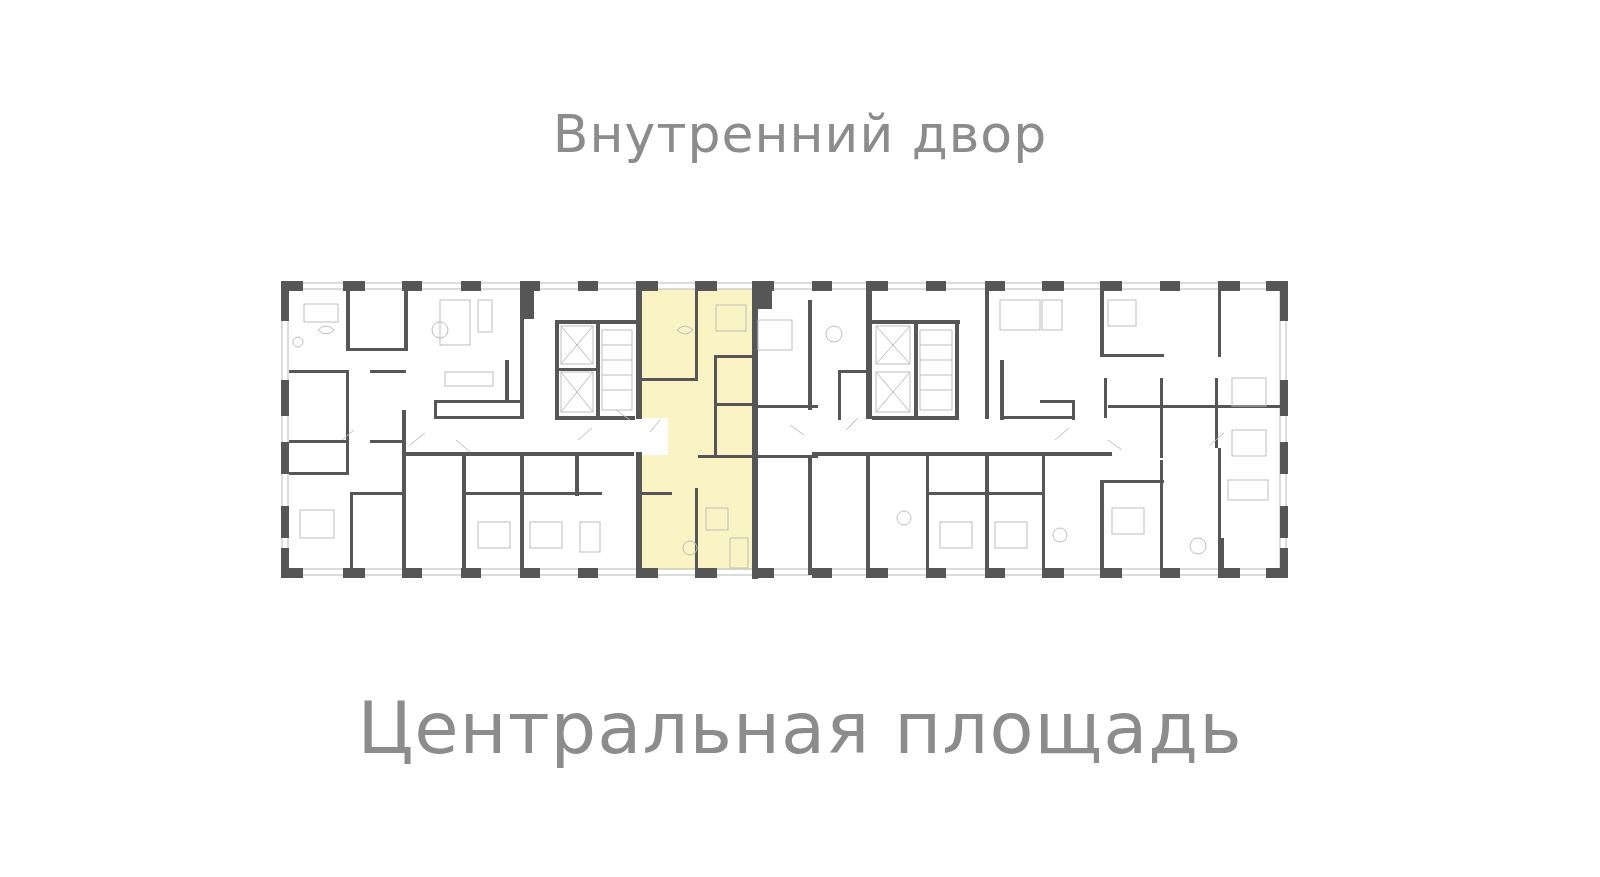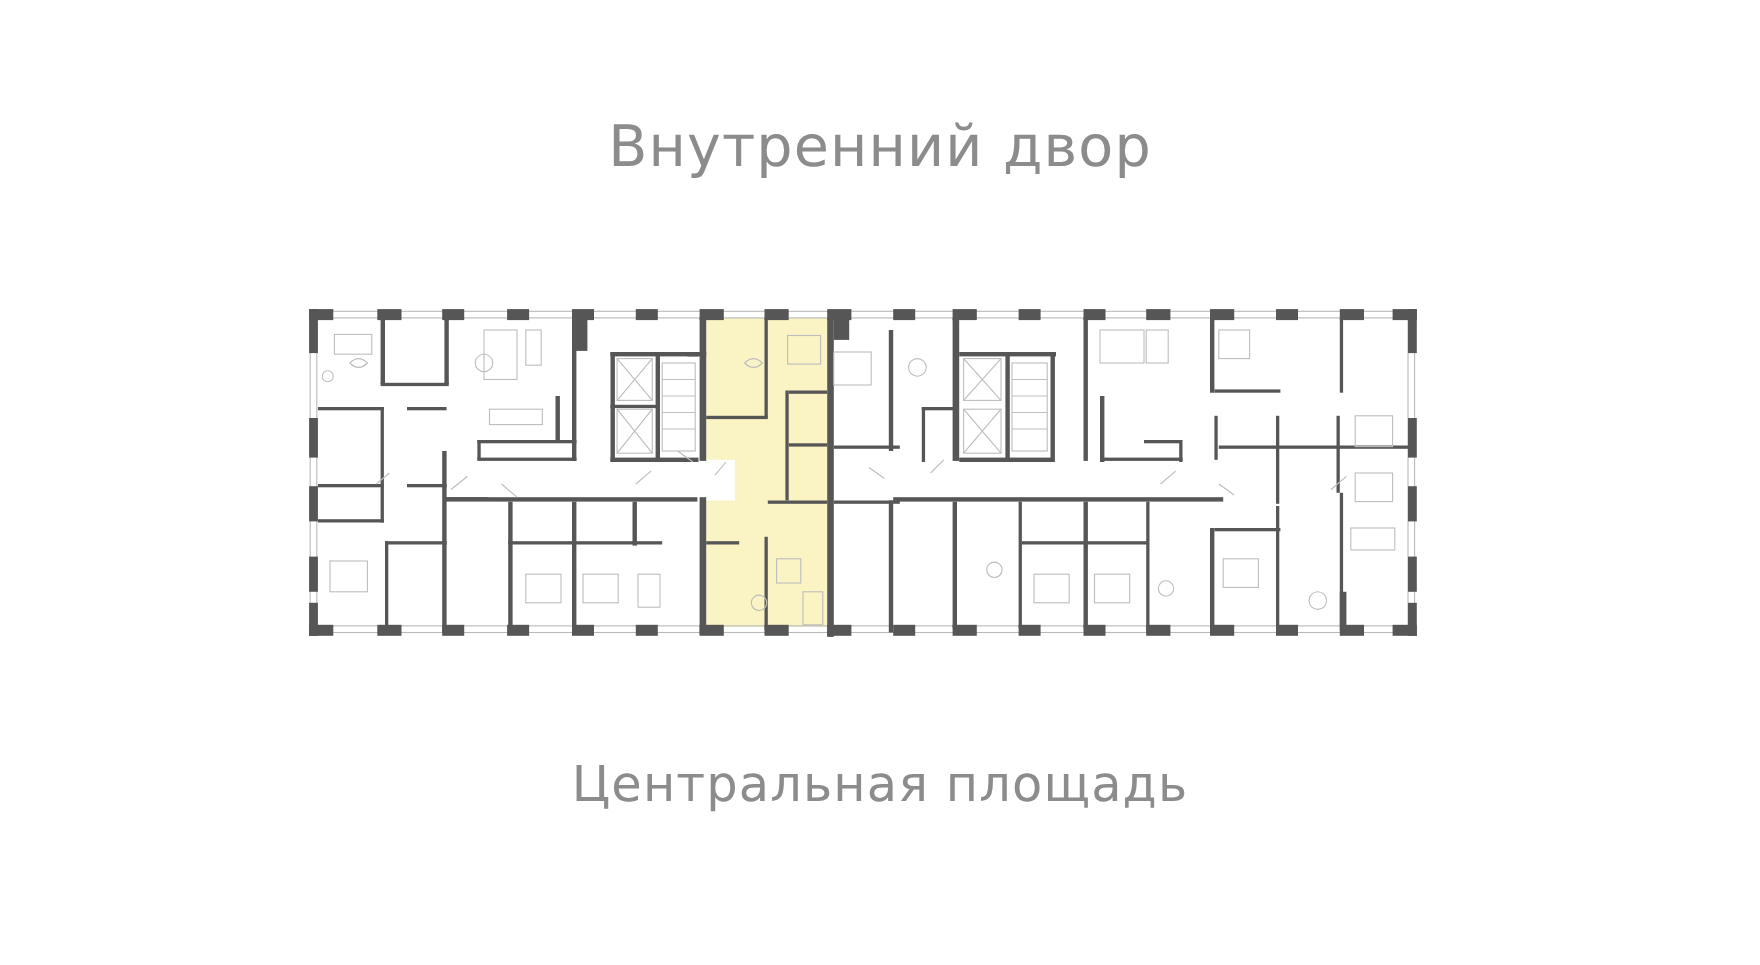--- a/index.html
+++ b/index.html
@@ -2,21 +2,21 @@
 <html><head>
   <meta charset="utf-8">
   <style>
     html, body { margin: 0; padding: 0; background: #ffffff; }
     body { width: 1600px; height: 877px; position: relative; overflow: hidden; font-family: "DejaVu Sans", "Liberation Sans", sans-serif; }
     .label {
       position: absolute; left: 0; width: 1600px; text-align: center;
       color: #8c8c8c; font-weight: 400; letter-spacing: 1px;
     }
     #top-label { top: 104px; font-size: 52px; }
-    #bottom-label { top: 686px; font-size: 45px; }
+    #bottom-label { top: 686px; font-size: 72px; }
     #plan { position: absolute; left: 0; top: 0; }
   </style>
 </head>
 <body>
 
 <div id="top-label" class="label">Внутренний двор</div>
 
 <svg id="plan" width="1600" height="877" viewBox="0 0 1600 877">
 
   <g>

